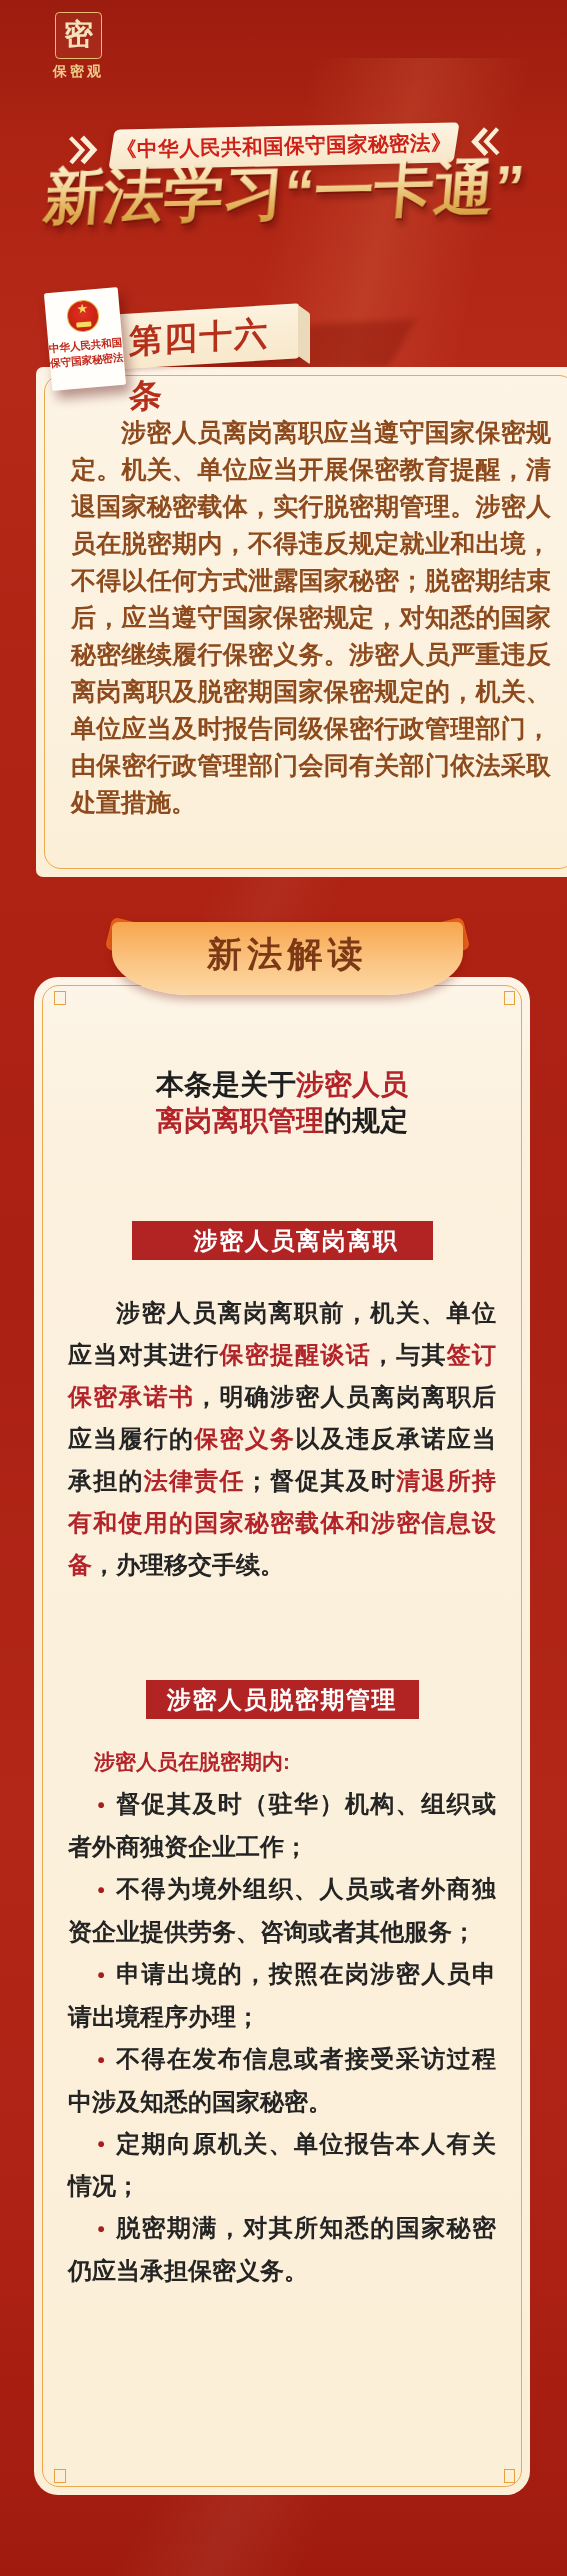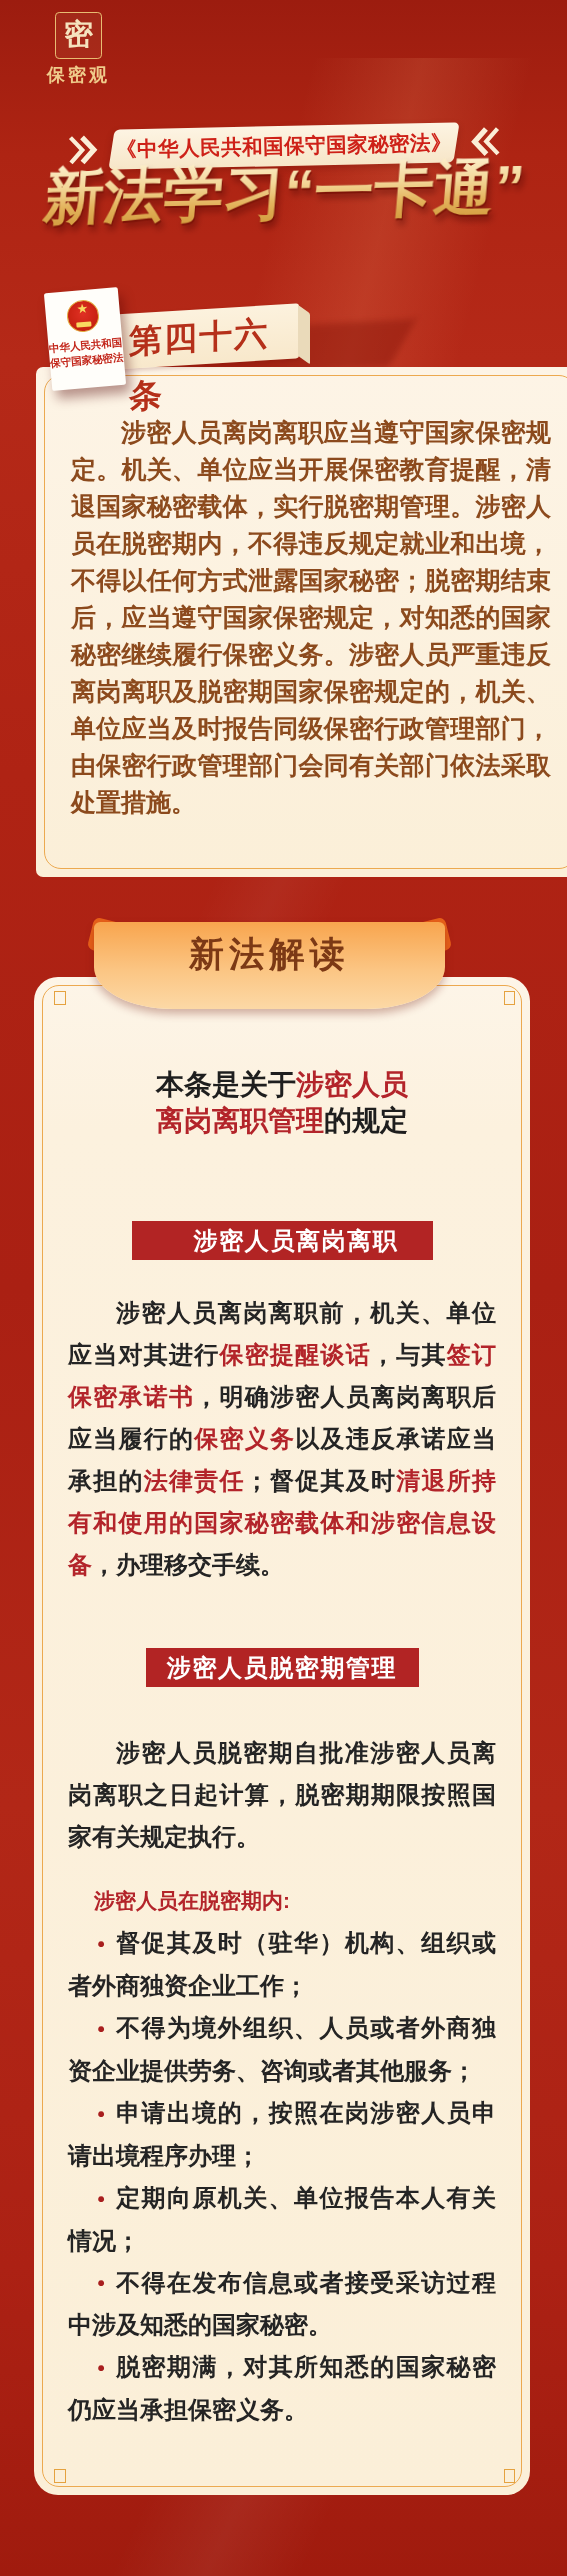--- a/index.html
+++ b/index.html
@@ -14,21 +14,21 @@
   .diag-low{position:absolute;bottom:0;left:-116px;width:799px;height:336px;pointer-events:none;
     background:linear-gradient(115deg,rgba(255,255,255,0) 40%,rgba(255,255,255,.06) 50%,rgba(255,255,255,0) 60%);}
   .diag-mid{position:absolute;top:657px;left:-95px;width:788px;height:368px;pointer-events:none;
     background:linear-gradient(115deg,rgba(255,255,255,0) 43%,rgba(255,255,255,.045) 50%,rgba(255,255,255,0) 57%);}
 
   
   .logo{position:absolute;left:34px;top:11.6px;width:89px;text-align:center;z-index:7;}
   .logo-seal{width:45px;height:45px;margin:0 auto;border:1.6px solid #e8bc72;border-radius:4.2px;
     background:rgba(255,225,170,.06);display:flex;align-items:center;justify-content:center;}
   .logo-seal span{font-family:"Liberation Serif","DejaVu Serif",serif;font-size:29px;color:#f5e3be;font-weight:700;}
-  .logo-brand{margin-top:4.2px;font-size:18px;color:#efcb8b;font-weight:700;letter-spacing:3.2px;}
+  .logo-brand{margin-top:4.2px;font-size:14px;color:#efcb8b;font-weight:700;letter-spacing:3.2px;}
 
   
   .law-banner{position:absolute;left:50%;top:126px;transform:translateX(-50%) rotate(-1.2deg);width:345px;height:40px;z-index:7;}
   .law-banner-bg{position:absolute;inset:0;background:linear-gradient(180deg,#fdf4e3,#f7e6c8);
     transform:skewX(-10deg);border-radius:5.3px;box-shadow:0 3.2px 7.4px rgba(90,10,0,.28);}
   .law-banner-text{position:relative;line-height:40px;text-align:center;font-size:20.5px;font-weight:900;color:#ce2118;letter-spacing:0.5px;}
   .chev{position:absolute;top:4.2px;width:31.5px;height:31.5px;}
   .chev.left{left:-45px;} .chev.right{right:-45px;}
 
   
@@ -60,21 +60,21 @@
   .book-title{margin-top:6.3px;font-size:10.5px;line-height:14.7px;font-weight:900;color:#c3271b;}
 
   
   .law-box{position:absolute;left:36px;top:367px;width:548px;height:510px;border-radius:7px;z-index:3;
     background:linear-gradient(180deg,#fdf4e6,#fbefd8);}
   .law-box::before{content:"";position:absolute;inset:8.4px;border:1.1px solid #eca94f;border-radius:17px;}
   .law-body{position:relative;margin:0;padding:47px 33px 0 35px;font-size:25px;line-height:37px;font-weight:700;
     color:#8c4a1d;text-align:justify;text-indent:2em;}
 
   
-  .ribbon{position:absolute;left:94px;top:922px;width:351px;height:87px;z-index:5;}
+  .ribbon{position:absolute;left:112px;top:922px;width:351px;height:73px;z-index:5;}
   .ribbon-curl{position:absolute;top:0;width:48px;height:33px;background:#e8611a;border-radius:6.3px;}
   .ribbon-curl.left{left:-4.2px;transform:rotate(14deg);}
   .ribbon-curl.right{right:-4.2px;transform:rotate(-14deg);}
   .ribbon-body{position:absolute;inset:0;
     background:linear-gradient(180deg,#f8a54e 0%,#fbc583 55%,#fcd9a6 100%);
     border-radius:6.3px 6.3px 79px 79px / 6.3px 6.3px 42px 42px;box-shadow:0 4.2px 8.4px rgba(110,15,0,.3);}
   .ribbon-text{position:relative;text-align:center;line-height:64px;font-size:35px;font-weight:900;color:#7c3915;letter-spacing:5.3px;}
 
   
   .interp-box{position:absolute;left:34px;top:977px;width:496px;height:1518px;border-radius:24px;z-index:3;
@@ -82,21 +82,21 @@
   .interp-box::before{content:"";position:absolute;inset:8.4px;border:1.1px solid #eca94f;border-radius:17px;}
   .corner{position:absolute;width:9.5px;height:12.6px;border:1.6px solid #e5a23f;}
   .corner.tl{left:20px;top:13.7px;} .corner.tr{right:14.7px;top:13.7px;}
   .corner.bl{left:20px;bottom:11.6px;} .corner.br{right:14.7px;bottom:11.6px;}
   .interp-content{position:relative;padding:0 34px;}
 
   .intro{padding-top:90px;text-align:center;font-size:28px;line-height:36px;font-weight:900;color:#1e1e1e;}
   .red{color:#b3242a;}
   .tag{width:273px;height:39px;margin:0 auto;background:#b22424;color:#ffffff;font-size:24px;font-weight:700;
     line-height:39px;text-align:center;letter-spacing:1.6px;}
-  .tag1{margin-top:82px;padding-left:28px;} .tag2{margin-top:62px;}
+  .tag1{margin-top:82px;padding-left:28px;} .tag2{margin-top:94px;}
   .para{margin:0;font-size:24px;line-height:42px;font-weight:700;color:#242424;text-align:justify;text-indent:2em;}
   .para1{margin-top:32px;} .para2{margin-top:45px;}
   .list-heading{margin-top:29px;font-size:21px;font-weight:900;color:#b3242a;text-indent:26px;}
   .bullets{list-style:none;margin:7.4px 0 0;padding:0;}
   .bullets li{font-size:24px;line-height:42px;font-weight:700;color:#242424;text-align:justify;text-indent:29px;}
   .bullets li::before{content:"\25CF";color:#a81e1e;font-size:13.7px;margin-right:9.5px;vertical-align:3.2px;}
 </style>
 </head>
 <body>
 
@@ -170,28 +170,27 @@
           <span class="red">离岗离职管理</span><span>的规定</span>
         </div>
       </div>
 
       <div class="tag tag1">涉密人员离岗离职</div>
 
       <p class="para para1"><span>涉密人员离岗离职前，机关、单位应当对其进行</span><span class="red">保密提醒谈话</span><span>，与其</span><span class="red">签订保密承诺书</span><span>，明确涉密人员离岗离职后应当履行的</span><span class="red">保密义务</span><span>以及违反承诺应当承担的</span><span class="red">法律责任</span><span>；督促其及时</span><span class="red">清退所持有和使用的国家秘密载体和涉密信息设备</span><span>，办理移交手续。</span></p>
 
       <div class="tag tag2">涉密人员脱密期管理</div>
 
-      <p class="para para2">涉密人员脱密期自批准涉密人员离岗离职之日起计算，脱密期期限按照国家有关规定执行。</p>
 
       <div class="list-heading">涉密人员在脱密期内:</div>
 
       <ul class="bullets">
         <li><span>督促其及时（驻华）机构、组织或者外商独资企业工作；</span></li>
         <li><span>不得为境外组织、人员或者外商独资企业提供劳务、咨询或者其他服务；</span></li>
         <li><span>申请出境的，按照在岗涉密人员申请出境程序办理；</span></li>
+        <li><span>不得在发布信息或者接受采访过程中涉及知悉的国家秘密。</span></li>
         <li><span>定期向原机关、单位报告本人有关情况；</span></li>
-        <li><span>不得在发布信息或者接受采访过程中涉及知悉的国家秘密。</span></li>
         <li><span>脱密期满，对其所知悉的国家秘密仍应当承担保密义务。</span></li>
       </ul>
     </div>
   </div>
 </div>
 
 
 </body></html>

